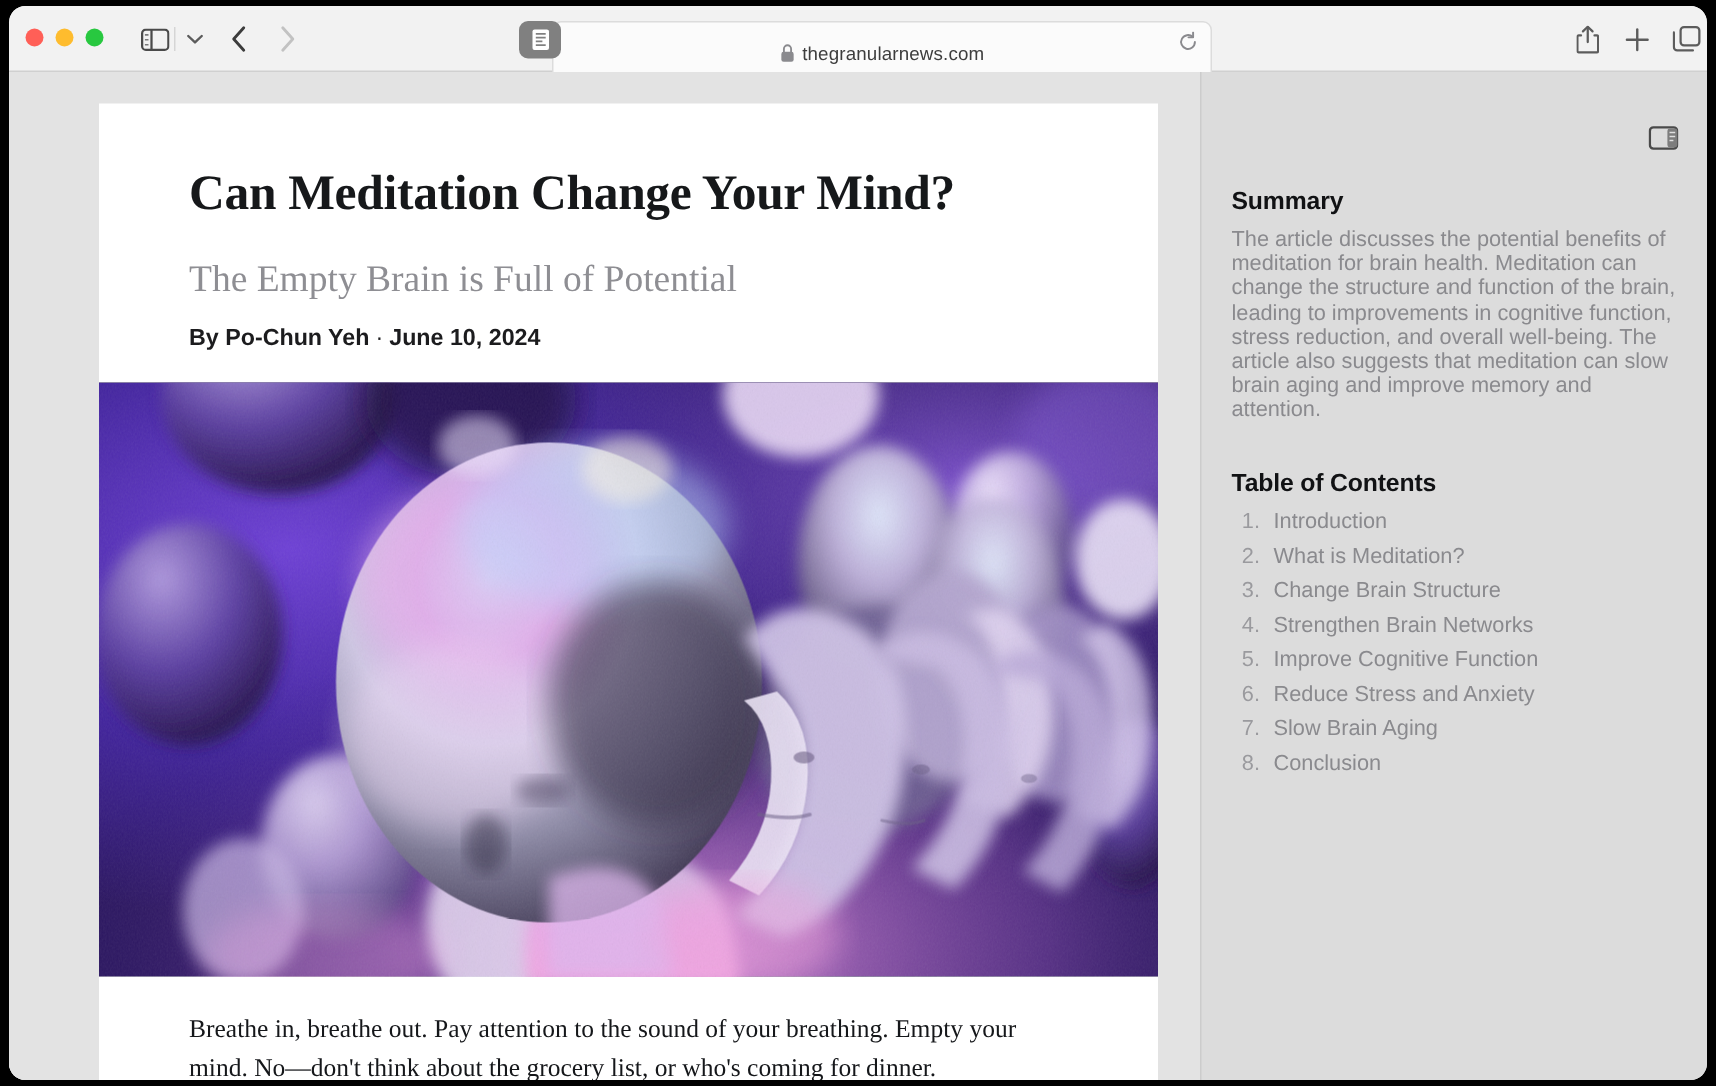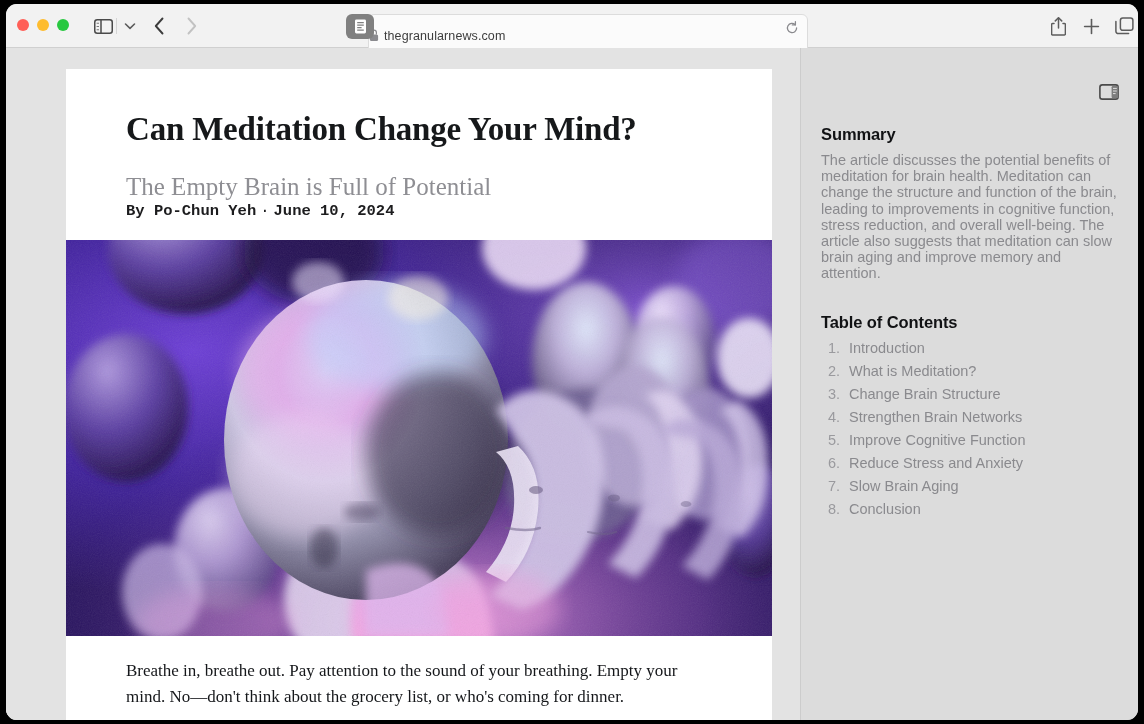--- a/index.html
+++ b/index.html
@@ -58,21 +58,21 @@
   
   #url-field {
     position: absolute;
     left: 362px; top: 10px;
     width: 440px; height: 43px;
     background: #fbfbfb;
     border: 0.5px solid #dcdcdc;
     border-radius: 6px;
     display: flex;
     align-items: center;
-    justify-content: flex-start;
+    justify-content: center;
   }
   #reader-btn {
     position: absolute;
     left: 340px; top: 10px;
     width: 28px; height: 25px;
     background: #808080;
     border-radius: 6px;
     display: flex; align-items: center; justify-content: center;
     z-index: 3;
   }
@@ -128,24 +128,25 @@
   }
   #article-subtitle {
     font-family: "Liberation Serif", serif;
     font-size: 25px;
     font-weight: 400;
     color: #8e8e93;
     margin-top: 23px;
     line-height: 1.2;
   }
   #article-byline {
-    font-family: Liberation Mono, monospace;
+    font-family: Liberation Sans, sans-serif;
     font-size: 15.5px;
     font-weight: 700;
     color: #1c1c1e;
+    margin-top: 15px;
   }
   #article-byline .sep { font-weight: 400; padding: 0 4px; }
 
   
   #hero-image {
     position: relative;
     margin-top: 20px;
     width: 706px; height: 396px;
     overflow: hidden;
     background: #2b1f52;

